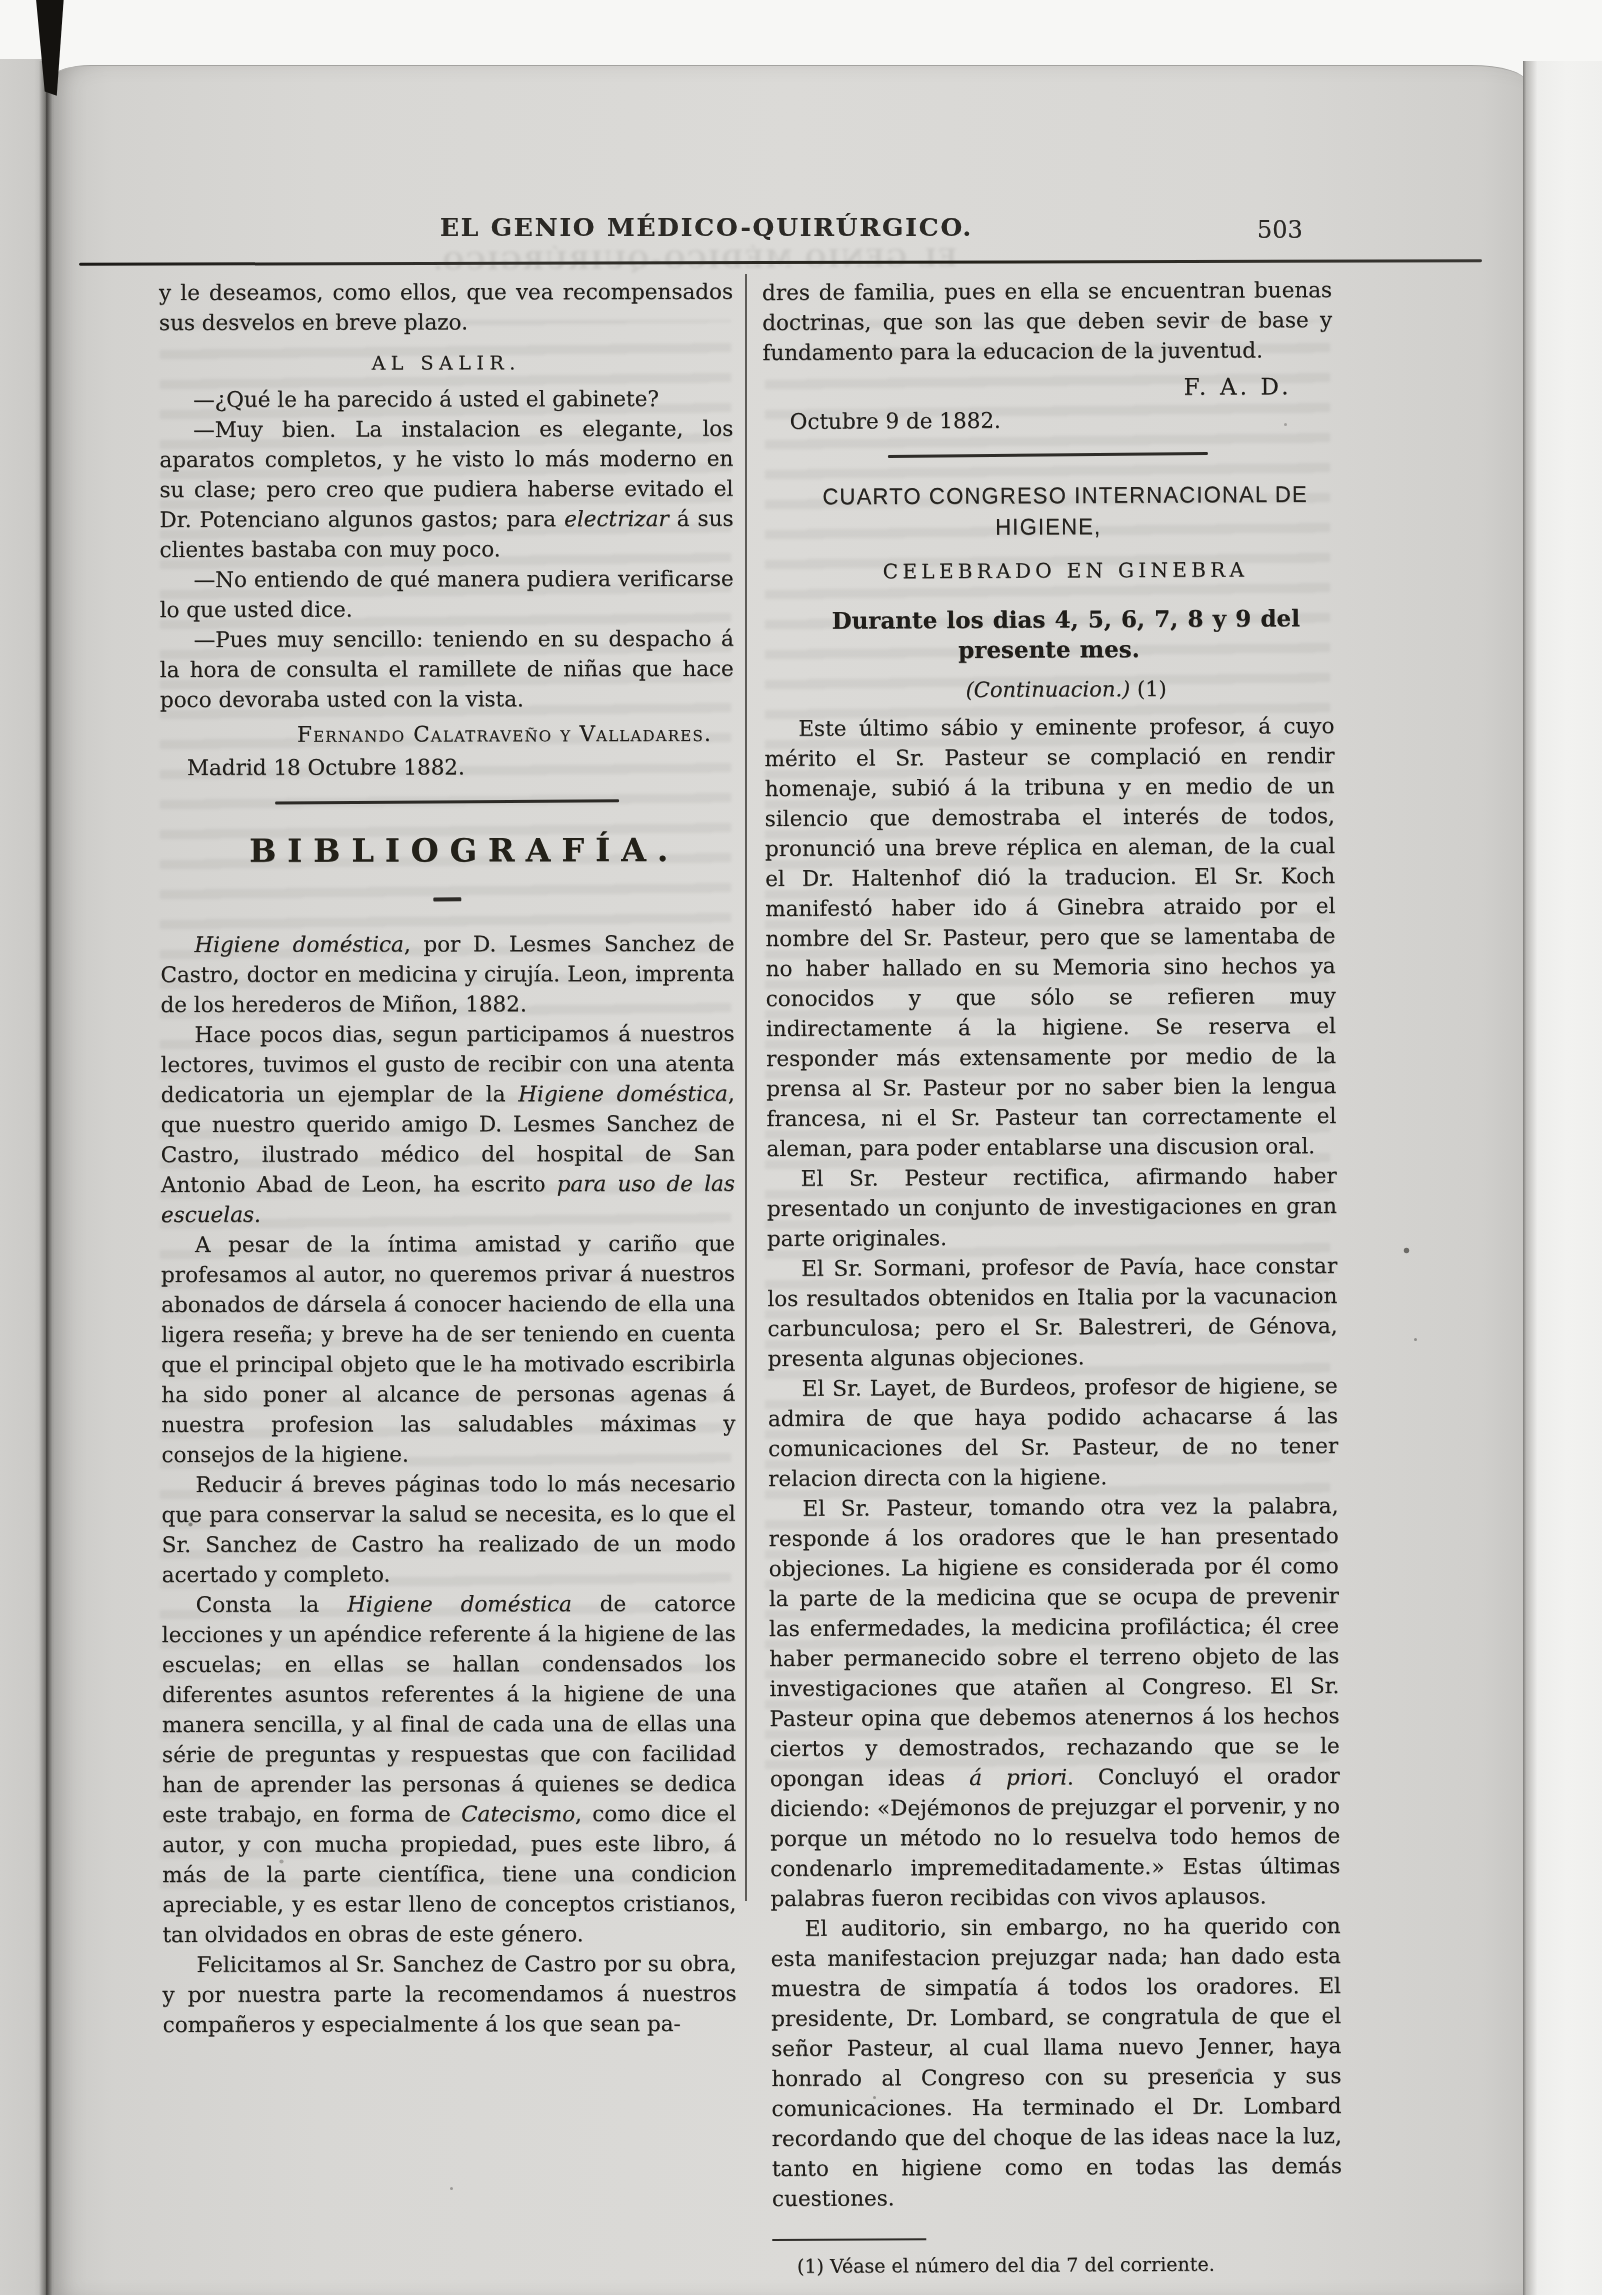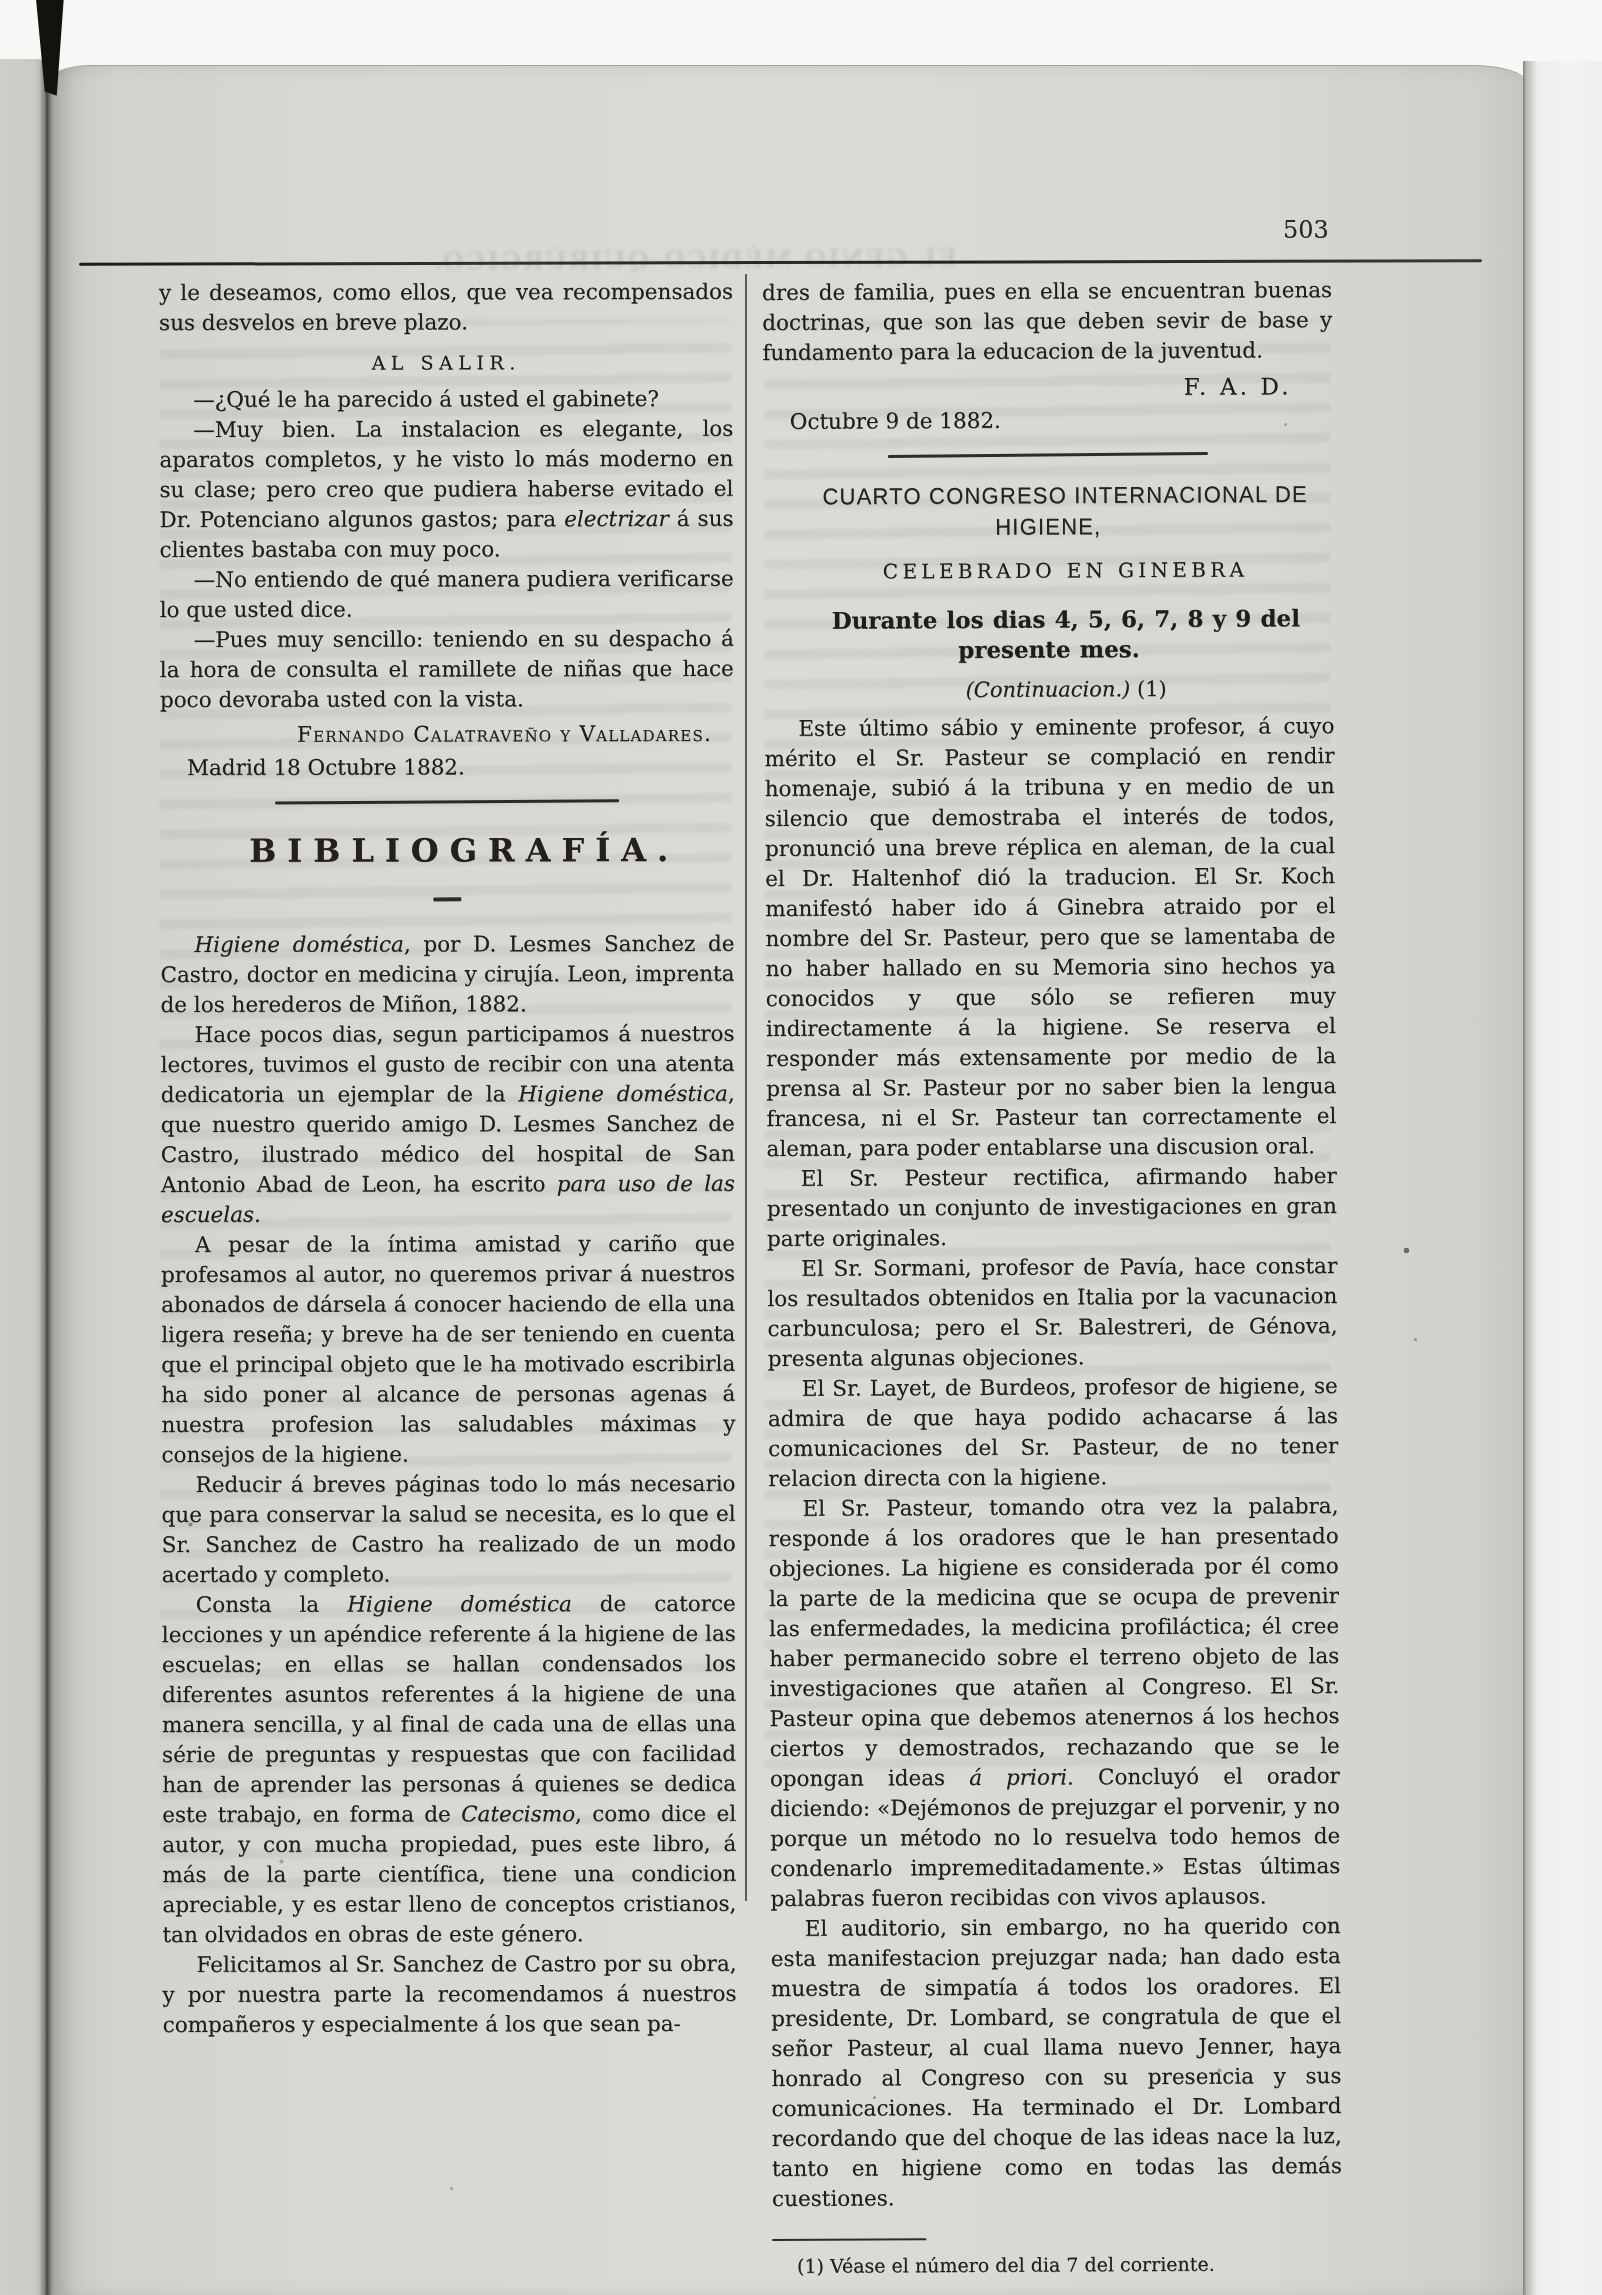--- a/index.html
+++ b/index.html
@@ -42,21 +42,21 @@
     position:absolute; top:213px; left:215px; width:983px; text-align:center;
     font-size:25px; font-weight:bold; letter-spacing:1.8px; color:#2b2925;
     text-shadow:0 0 0.6px rgba(43,41,37,.5);
   }
   .masthead-ghost{
     position:absolute; top:245px; left:203px; width:983px; text-align:center;
     font-size:24.6px; font-weight:bold; letter-spacing:1.8px; color:#6e6c68;
     transform:scaleX(-1) rotate(.4deg); opacity:.16; filter:blur(1.5px);
   }
   .page-number{
-    position:absolute; top:216px; left:1283px; font-size:24px; color:#2b2925;
+    position:absolute; top:216px; left:1257px; font-size:24px; color:#2b2925;
     text-shadow:0 0 0.6px rgba(43,41,37,.5);
   }
   .header-rule{
     position:absolute; top:261px; left:79px; width:1403px; height:3.1px;
     background:linear-gradient(90deg,#1d1b18 0%, #34322e 30%, #232119 60%, #3a3834 100%);
     transform:rotate(-.15deg); border-radius:1.8px;
   }
   .column-divider{
     position:absolute; left:745px; top:274px; width:1.8px; height:1627px;
     background:#3a3733; opacity:.78;
@@ -131,20 +131,21 @@
 
 <div class="scan">
 
   <div class="left-margin-page"></div>
   <div class="page"></div>
   <div class="gutter-crease"></div>
   <div class="bookmark-wedge"></div>
   <div class="page-edge-right"></div>
 
   <div class="masthead-ghost">EL GENIO MÉDICO-QUIRÚRGICO.</div>
+  <div class="masthead">EL GENIO MÉDICO-QUIRÚRGICO.</div>
   <div class="page-number">503</div>
   <div class="header-rule"></div>
   <div class="column-divider"></div>
 
   <div class="col col-left">
     <p class="para noindent">y le deseamos, como ellos, que vea recompensados sus desvelos en breve plazo.</p>
     <p class="para heading-small-caps">AL SALIR.</p>
     <p class="para">—¿Qué le ha parecido á usted el gabinete?</p>
     <p class="para"><span>—Muy bien. La instalacion es elegante, los aparatos completos, y he visto lo más moderno en su clase; pero creo que pudiera haberse evitado el Dr. Potenciano algunos gastos; para </span><span class="it">electrizar</span><span> á sus clientes bastaba con muy poco.</span></p>
     <p class="para">—No entiendo de qué manera pudiera verificarse lo que usted dice.</p>

